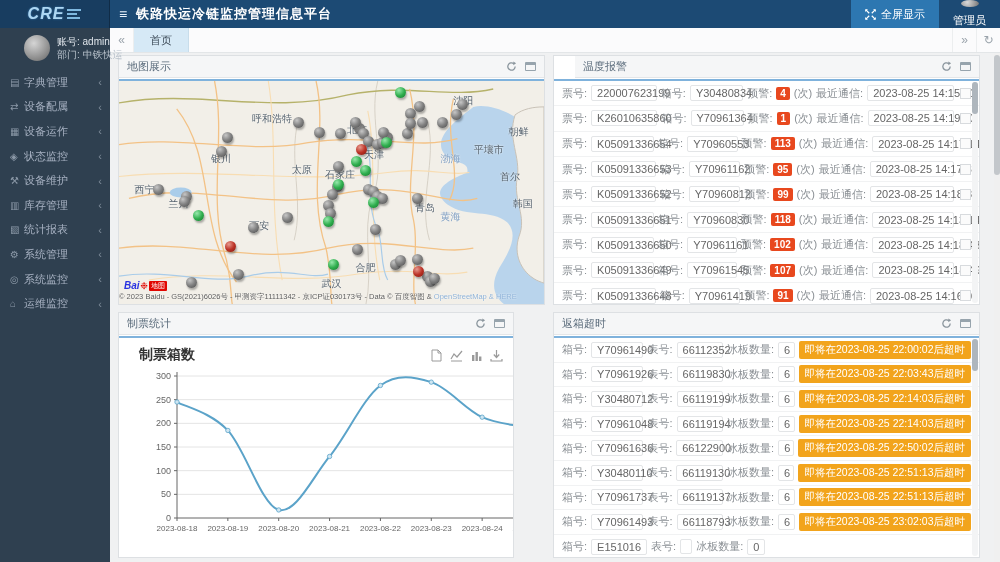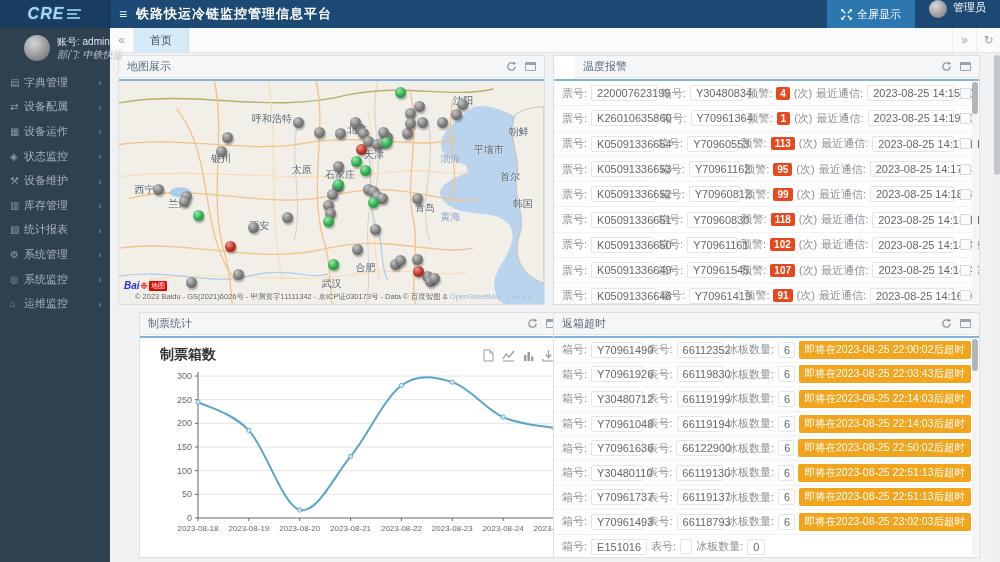--- a/index.html
+++ b/index.html
@@ -17,32 +17,32 @@
   .logo-lines { display:inline-block; margin-left:3px; }
   .logo-lines i { display:block; height:2px; background:#7fb9e0; margin:2px 0; }
   .logo-lines i:nth-child(1){width:14px;} .logo-lines i:nth-child(2){width:10px;} .logo-lines i:nth-child(3){width:13px;}
   .hamburger { width:26px; display:flex; align-items:center; justify-content:center;
     font-size:14px; color:#e7f1fa; cursor:pointer; }
   .app-title { display:flex; align-items:center; font-size:13px; font-weight:bold;
     letter-spacing:1px; }
   .header-spacer { flex:1; }
   .fullscreen-btn { background:#2d77b1; display:flex; align-items:center; gap:5px;
     padding:0 14px; font-size:11px; cursor:pointer; }
-  .admin-box { display:flex; align-items:flex-start; gap:6px; padding:0 14px; font-size:11px; }
+  .admin-box { display:flex; align-items:center; gap:6px; padding:0 14px; font-size:11px;flex-direction:column; }
   .avatar-sm { width:18px; height:18px; border-radius:50%;
     background:radial-gradient(circle at 35% 32%,#d9d9d9,#9b9b9b 60%,#6e6e6e); }
 
   
   .sidebar { position:absolute; left:0; top:28px; bottom:0; width:110px;
     background:#2f4050; z-index:4; }
   .user-block { display:flex; align-items:center; gap:7px; padding:7px 8px 9px 8px;margin-left:16px; }
   .avatar-lg { width:26px; height:26px; border-radius:50%; flex:none;
     background:radial-gradient(circle at 38% 32%,#d5d5d5,#979797 55%,#636363); }
   .user-lines { font-size:10px; color:#dfe4ea; line-height:13px; white-space:nowrap; }
-  .user-lines .dept { color:#b7c0ca;font-style:italic; }
+  .user-lines .dept { color:#b7c0ca; }
   .menu { list-style:none; }
   .menu-item { display:flex; align-items:center; height:24.6px; padding:0 8px 0 10px;
     font-size:11px; color:#a7b1c2; cursor:pointer; }
   .mi-icon { width:14px; font-size:10px; color:#8b98a7; flex:none; }
   .mi-label { flex:1; white-space:nowrap; overflow:hidden; }
   .mi-chevron { font-size:11px; color:#7d8a99; }
 
   
   .tabbar { position:absolute; left:110px; top:28px; right:0; height:25px;
     background:#fbfbfc; border-bottom:1px solid #e3e6e8; display:flex; align-items:stretch; z-index:3; }
@@ -67,36 +67,36 @@
   .panel-title { flex:1; }
   .panel-actions { display:flex; align-items:center; gap:8px; }
   .icon-refresh { width:11px; height:11px; cursor:pointer; }
   .icon-window { width:11px; height:9px; border:1px solid #97a4ad; border-top:3px solid #97a4ad;
     border-radius:1px; cursor:pointer; }
   .panel-body { position:absolute; top:23px; left:0; right:0; bottom:0;
     border-top:2px solid #7fb2dc; overflow:hidden; background:#fff; }
 
   #panel-map    { left:8px;  top:2px;   width:427px; height:250px; }
   #panel-temp   { left:443px; top:2px;  width:427px; height:250px;padding-left:21px; }
-  #panel-stats  { left:8px;  top:259px; width:427px; height:246px;margin-left:21px; }
+  #panel-stats  { left:8px;  top:259px; width:396px; height:246px; }
   #panel-timeout{ left:443px; top:259px; width:427px; height:246px; }
 
   
   .map-wrap { position:absolute; inset:0; background:#f2efe8; }
   .map-svg { position:absolute; inset:0; }
   .map-markers { position:absolute; inset:0; }
   .marker { position:absolute; width:11px; height:11px; border-radius:50%;
     margin:-5px 0 0 -5px; box-shadow:1px 2px 2px rgba(0,0,0,.3); cursor:pointer; }
   .marker.gray  { background:radial-gradient(circle at 35% 30%,#c6c6c6,#828282 48%,#4a4a4a); }
   .marker.green { background:radial-gradient(circle at 35% 30%,#97e8ab,#2fae4e 52%,#16742c); }
   .marker.red   { background:radial-gradient(circle at 35% 30%,#e79a8e,#bb3125 52%,#7c1b12); }
   .map-label { position:absolute; font-size:10px; color:#55626e; transform:translate(-50%,-50%);
     white-space:nowrap; text-shadow:0 0 2px #fff; }
   .map-label.sea { color:#7f9ec2; }
-  .map-attrib { position:absolute; left:16px; bottom:2px; font-size:7.5px; color:#5d5d5d;
+  .map-attrib { position:absolute; left:0; bottom:2px; font-size:7.5px; color:#5d5d5d;
     text-shadow:0 0 2px #fff; white-space:nowrap; }
   .map-attrib .links { color:#8fb3d9; }
   .baidu-logo { position:absolute; left:5px; bottom:13px; display:flex; align-items:center;
     font-size:10px; font-weight:bold; }
   .baidu-logo .bai { color:#2932e1; font-style:italic; }
   .baidu-logo .paw { color:#e10601; font-size:9px; margin:0 1px; }
   .baidu-logo .tag { background:#e10601; color:#fff; font-size:7px; padding:0 2px;
     border-radius:1px; font-weight:normal; }
 
   

